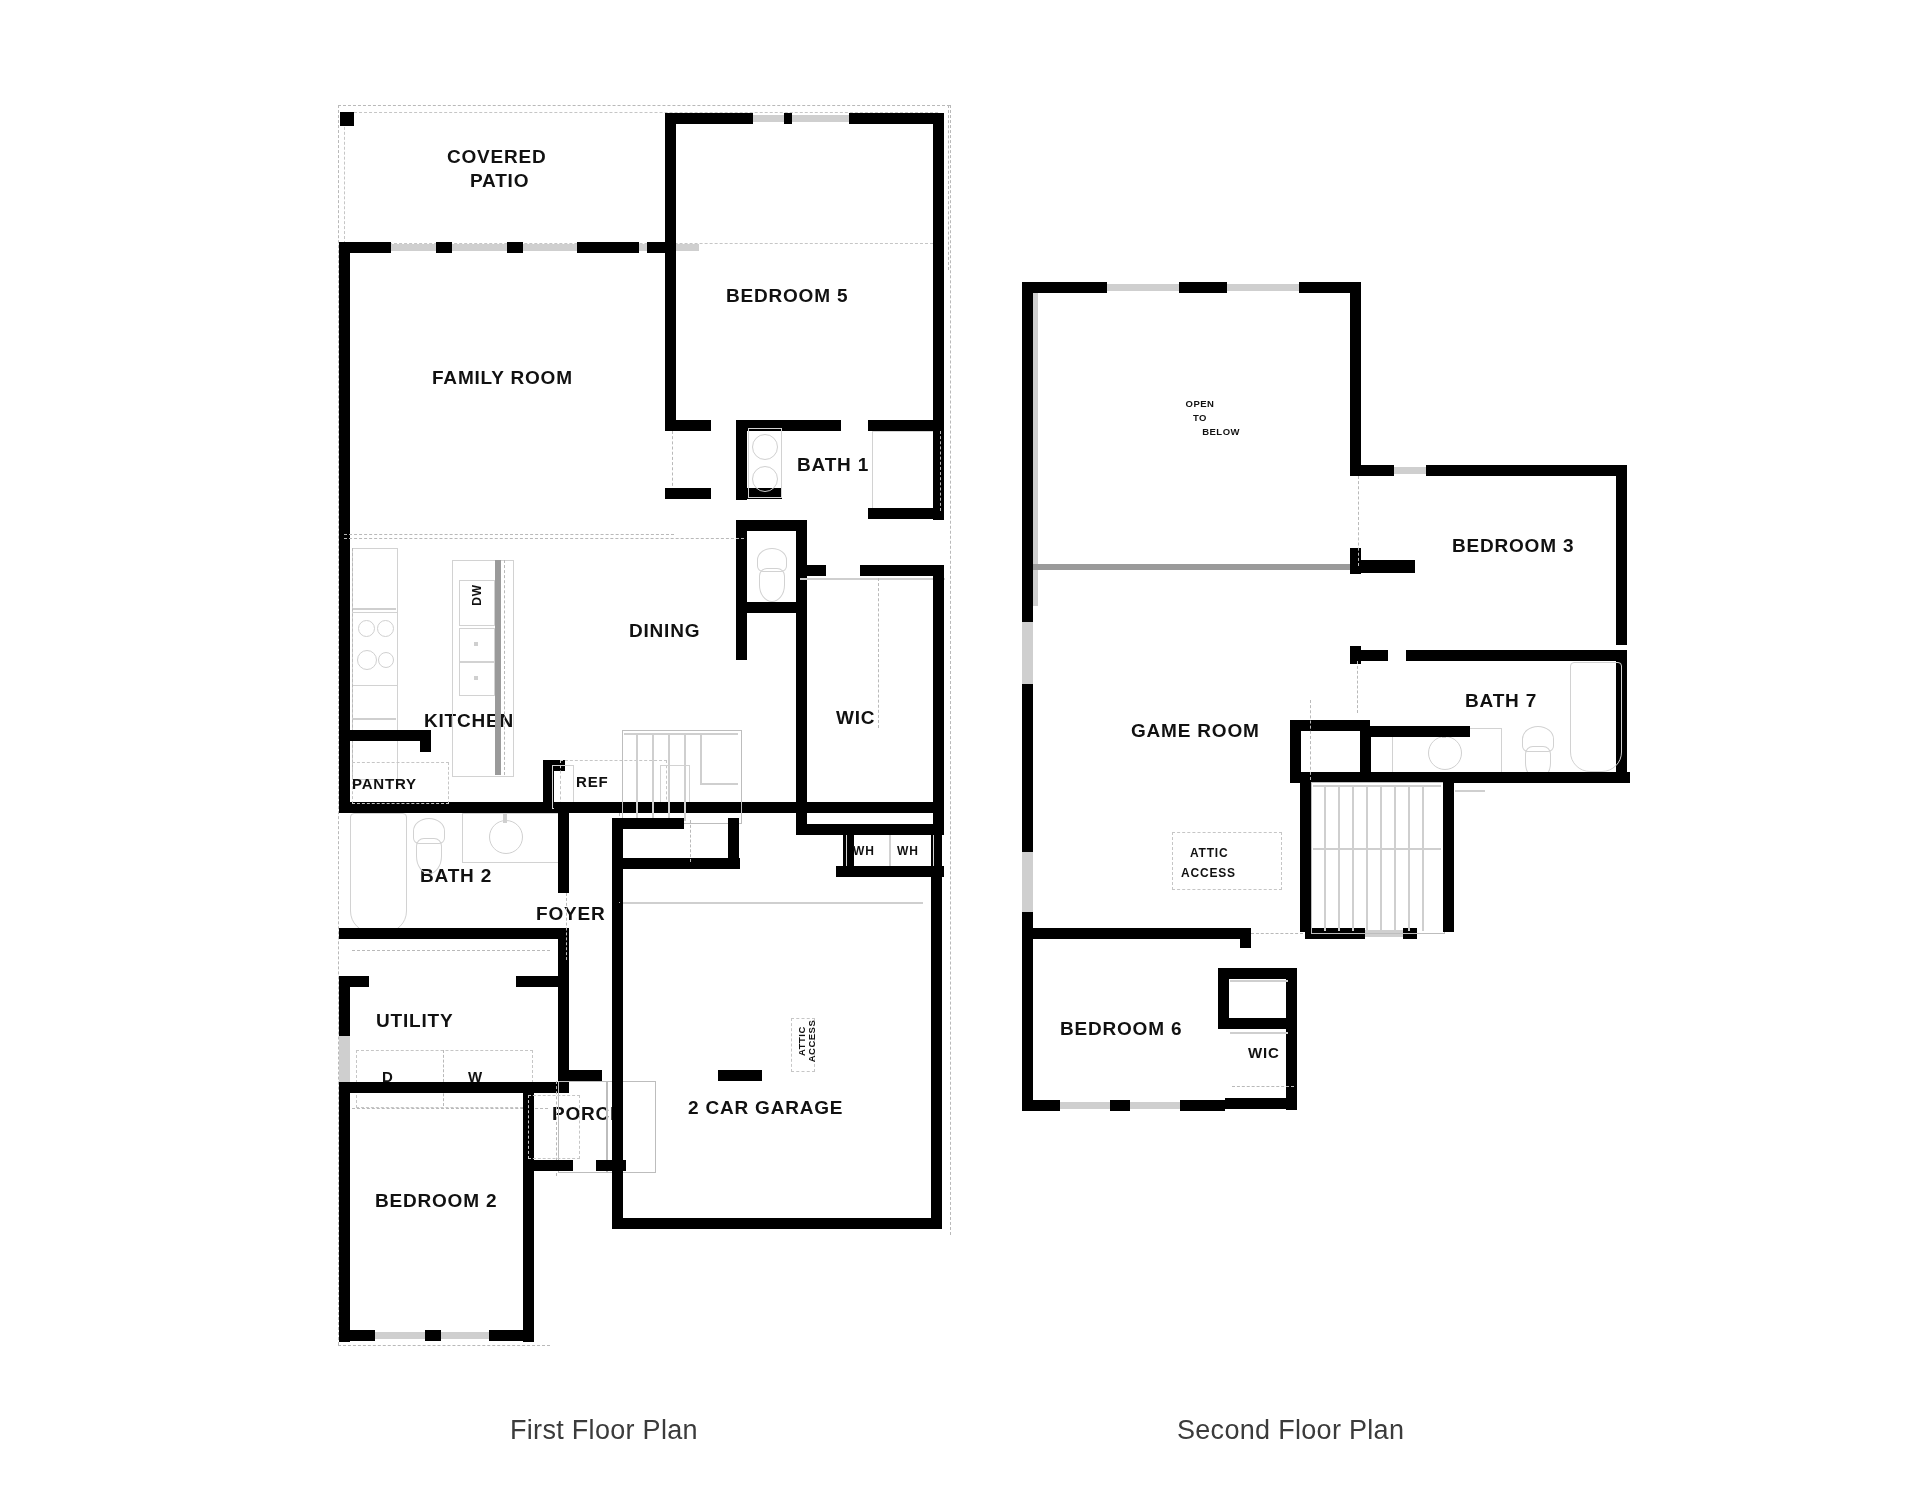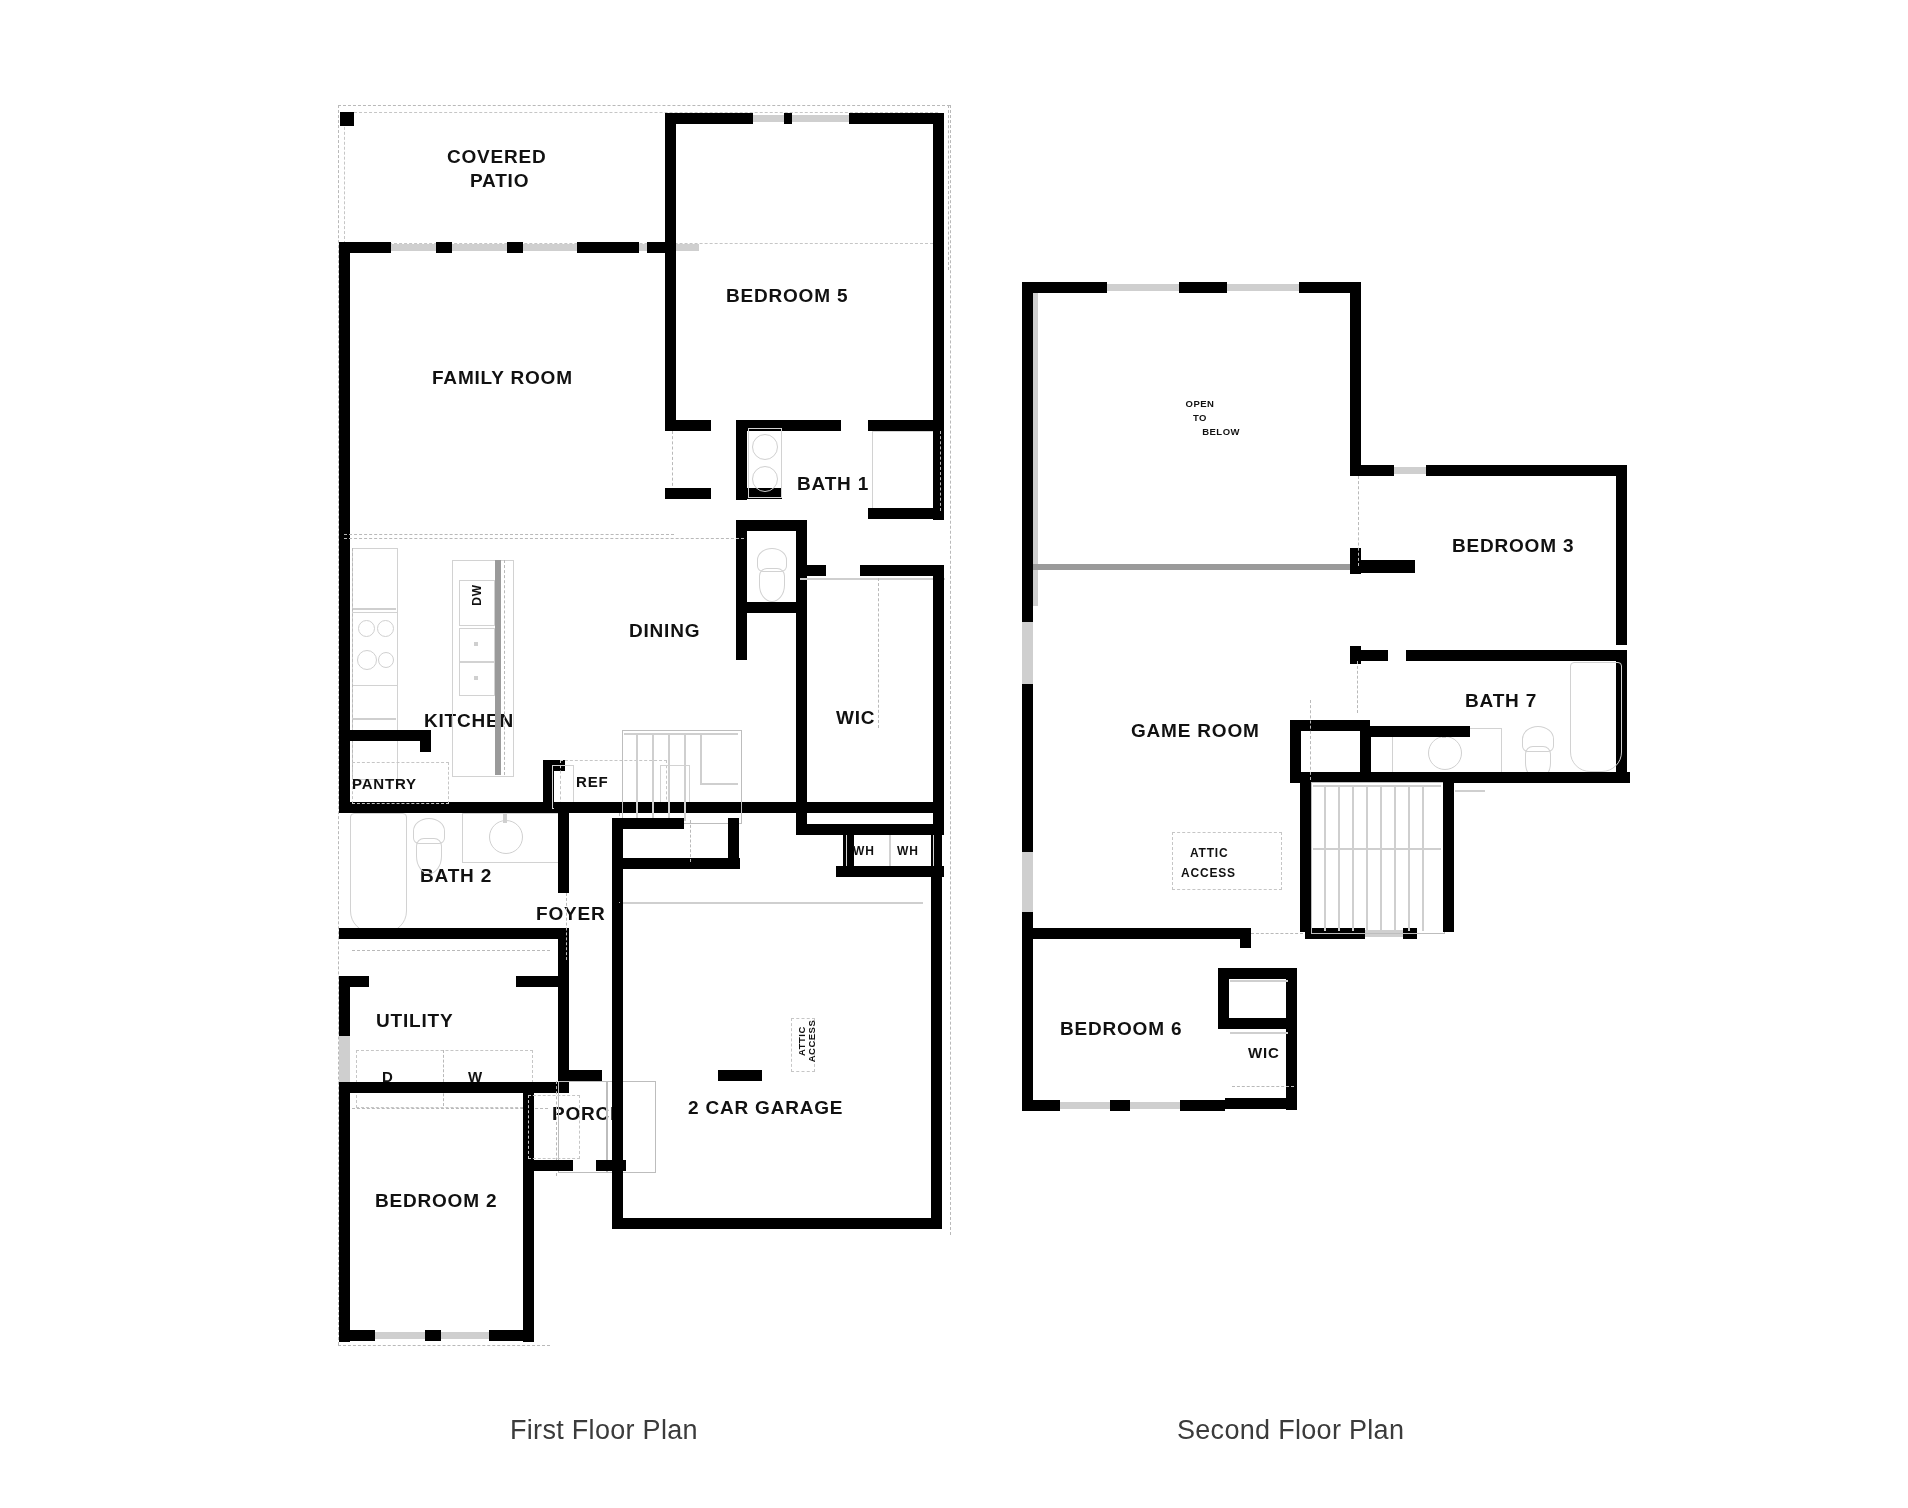--- a/index.html
+++ b/index.html
@@ -72,21 +72,21 @@
     <div class="w" style="left:665px;top:488px;width:46px;height:11px;"></div>
     <div class="lbl rm" style="left:726px;top:285px;">BEDROOM 5</div>
 
     <div class="w" style="left:736px;top:420px;width:105px;height:11px;"></div>
     <div class="w" style="left:736px;top:420px;width:11px;height:80px;"></div>
     <div class="w" style="left:736px;top:488px;width:46px;height:11px;"></div>
 
     <div class="fx" style="left:748px;top:428px;width:32px;height:68px;"></div>
     <div class="circ" style="left:752px;top:434px;width:24px;height:24px;"></div>
     <div class="circ" style="left:752px;top:466px;width:24px;height:24px;"></div>
-    <div class="lbl rm" style="left:797px;top:473px;">BATH 1</div>
+    <div class="lbl rm" style="left:797px;top:454px;">BATH 1</div>
 
     <div class="w" style="left:868px;top:420px;width:76px;height:11px;"></div>
     <div class="fx" style="left:872px;top:431px;width:68px;height:78px;"></div>
     <div class="w" style="left:868px;top:508px;width:76px;height:11px;"></div>
     <div class="w" style="left:933px;top:420px;width:11px;height:100px;"></div>
     <div class="dash-v" style="left:940px;top:431px;height:80px;"></div>
 
     <div class="w" style="left:736px;top:520px;width:11px;height:140px;"></div>
     <div class="w" style="left:736px;top:520px;width:70px;height:11px;"></div>
     <div class="w" style="left:796px;top:520px;width:11px;height:92px;"></div>

